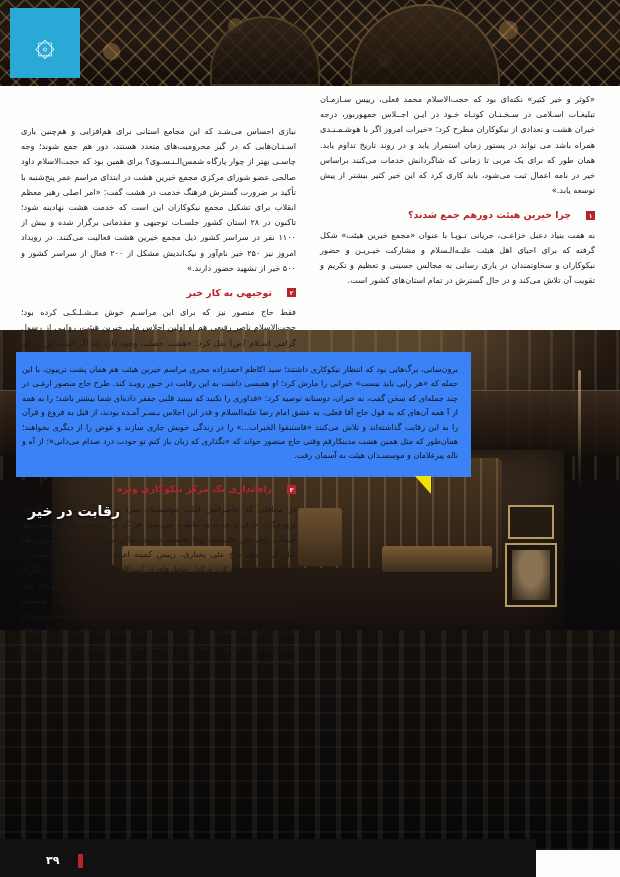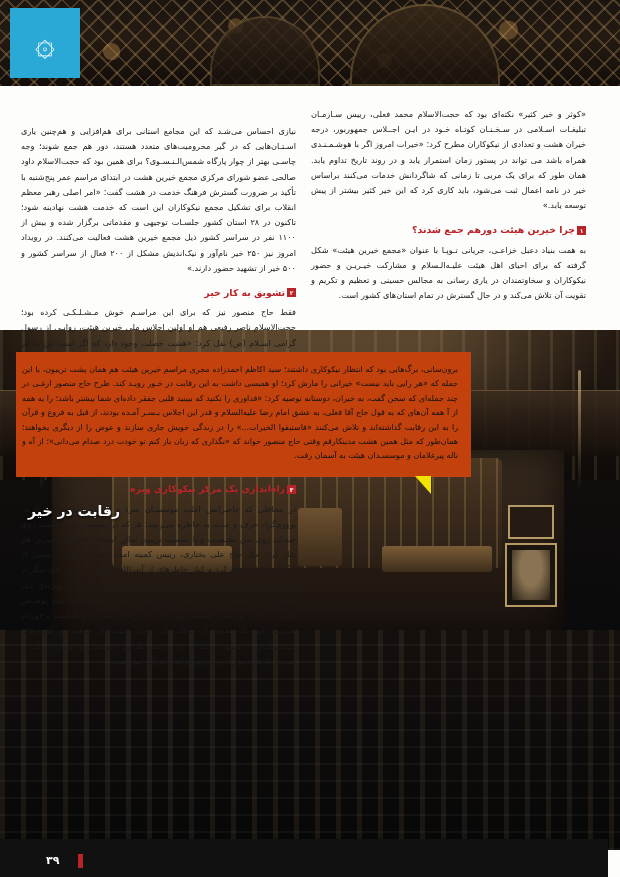--- a/index.html
+++ b/index.html
@@ -56,26 +56,26 @@
     position:absolute;top:92px;right:18px;
     width:584px;height:700px;
   }
   .col{
     position:absolute;top:0;width:275px;
     font-size:8.2px;line-height:15.2px;
     text-align:justify;
     color:#1b1b1b;
     direction:rtl;
   }
-  .col.right{right:16px;margin-top:15px;}
+  .col.right{right:7px;}
   .col.left{right:306px;margin-top:32px;}
   .col p{margin:0 0 6px 0;}
 
   .section-head{
-    display:flex;align-items:center;gap:2px;
+    display:flex;align-items:center;gap:15px;
     margin:9px 0 5px 0;
     color:#b8242a;font-weight:bold;font-size:9.4px;
     direction:rtl;
   }
   .sq{
     width:9px;height:9px;background:#b8242a;color:#fff;
     font-size:6px;line-height:9px;text-align:center;flex:0 0 auto;
   }
 
   
@@ -146,42 +146,42 @@
   }
   .portrait-frame2{
     position:absolute;top:175px;left:508px;width:42px;height:30px;
     border:2px solid #b79a63;background:#241c13;
   }
 
   
   .callout{
     position:absolute;
     left:16px;top:352px;width:455px;
-    background:#c2410c;
+    background:#3b82f6;
     padding:11px 13px 13px 6px;
     box-sizing:border-box;
     direction:rtl;text-align:justify;
     font-size:8px;line-height:14.4px;color:#111;
   }
   .callout .tail{
     position:absolute;right:40px;bottom:-17px;width:0;height:0;
     border-left:16px solid transparent;
     border-right:0 solid transparent;
     border-top:18px solid #f3e400;
   }
   .callout-title{
     position:absolute;left:12px;bottom:-42px;
     color:#ffffff;font-weight:bold;font-size:14px;
     text-shadow:0 1px 3px rgba(0,0,0,.9);
     direction:rtl;
   }
 
   
   .folio{
-    position:absolute;left:0;bottom:0;width:608px;height:38px;
+    position:absolute;left:0;bottom:0;width:536px;height:38px;
     background:#111;
   }
   .folio-num{
     position:absolute;left:46px;bottom:10px;
     color:#ffffff;font-size:11px;font-weight:bold;
   }
   .folio-tick{
     position:absolute;left:78px;bottom:9px;width:5px;height:14px;background:#b8242a;
   }
 </style>
@@ -227,21 +227,21 @@
         <span>چرا خیرین هیئت دورهم جمع شدند؟</span>
       </div>
       <p>به همت بنیاد دعبل خزاعـی، جریانی تـوپـا با عنوان «مجمع خیرین هیئت» شکل گرفته که برای احیای اهل هیئت علیـه‌الـسلام و مشارکت خیـریـن و حضور نیکوکاران و سخاوتمندان در یاری رسانی به مجالس حسینی و تعظیم و تکریم و تقویت آن تلاش می‌کند و در حال گسترش در تمام استان‌های کشور است.</p>
     </div>
 
     <div class="col left">
       <p>نیازی احساس می‌شـد که این مجامع استانی برای هم‌افزایی و هم‌چنین یاری اسـتـان‌هایی که در گیر محرومیت‌های متعدد هستند، دور هم جمع شوند؛ وجه چاسـی بهتر از چوار پارگاه شمس‌الـنـسـوی؟ برای همین بود که حجت‌الاسلام داود صالحی عضو شورای مرکزی مجمع خیرین هشت در ابتدای مراسم عمر پنج‌شنبه با تأکید بر ضرورت گسترش فرهنگ خدمت در هشت گفت: «امر اصلی رهبر معظم انقلاب برای تشکیل مجمع نیکوکاران این است که خدمت هشت نهادینه شود؛ تاکنون در ۲۸ استان کشور جلسـات توجیهی و مقدماتی برگزار شده و بیش از ۱۱۰۰ نفر در سراسر کشور ذیل مجمع خیرین هشت فعالیت می‌کنند. در رویداد امروز نیز ۲۵۰ خیر نام‌آور و نیک‌اندیش مشکل از ۲۰۰ فعال از سراسر کشور و ۵۰۰ خیر از تشهید حضور دارند.»</p>
 
       <div class="section-head">
         <span class="sq">۲</span>
-        <span>تشویق به کار خیر</span>
+        <span>توجیهی به کار خیر</span>
       </div>
       <p>فقط حاج منصور نیز که برای این مراسـم خوش مـشـلـکـی کرده بود؛ حجت‌الاسلام ناصر رفیعی هم او اولین اجلاس ملی خیرین هیئت، روابـی از رسول گرامی اسـلام (ص) نقل کرد: «هشت خصلت وجود دارد که اگر است من به هر کـدام از آن‌هـا، به بیشتر خداوند عالم آنان را با پیامبری، صدیقین و اولوا‌الهی، شهدا و صلحا محشـور می‌کند.» یکی از بعد رفیعی آن‌ها را ارتـشـار و چنین توضیح داد: «از میان این هشت خصلت، هفت مورد متعلق به عمل شما خیران است. اساس این موضوع ثمر مربوط به خصمـه کاتی شیعه اسـت؛ همان‌طور که امام باقرعلیه‌السلام فرمود: «شیعیان ما در راه ولایت ما پایل می‌کنند»؛ یکی مال خود را می‌بخشد، یکی برای اهلیت شـم می‌گوید، یکی فیلم می‌سازد، یکی هم مرثیه سرایی می‌کند و به همین ترتیب، هرکس با آنچه می‌تواند، واقف در این راه می‌شود.</p>
 
       <div class="section-head">
         <span class="sq">۳</span>
         <span>راه‌اندازی یک مرکز نیکوکاری ویژه</span>
       </div>
       <p>در محافلی که حاضرانش اغلب موسسـان سرد و گوم جـشـنـده روز کارند، پرورم‌گرد، حرف و حدث به خاطره می‌رسد: هر که در نشست روز پنج‌شنبه روی صندلی روی سن نشـسـت و با نشست تریبون سالن ایستاد، خاطره‌ای شیرین هم نقل کرد: مثل حاج علی یختاری، رییس کمیته امداد امام خمینی که بیشتر از دیگران خاطره نقل کرد و کنار خاطرهای از آیت‌الله معرفت و خاطره‌ای دیگر از آیت‌الله شهرستانی، خبری مهم هم اعلام کرد: «مرکز نیکوکاری ویژه‌ای ذیل فعالیـت بنیاد دعبل خزاعـی شکل‌گیری شکل گرفته تا کسانی که تحت پوشـش کمیته امداد با بهزیستی هستند، بتوانند از احتیاج‌های متمرکز و هدفمند برخوردار شـونـد. این یک نمونه از برکات این پایان هیئت‌های مذهبی و کانون‌های ستـایشگری در کشور اسـت که در عرصه انگذاری اجتماعی به میدان می‌آیند و مقدمه کارهای بـزرگ و خیرخواهی‌های فراگیر می‌شوند.</p>
     </div>
   </div>

